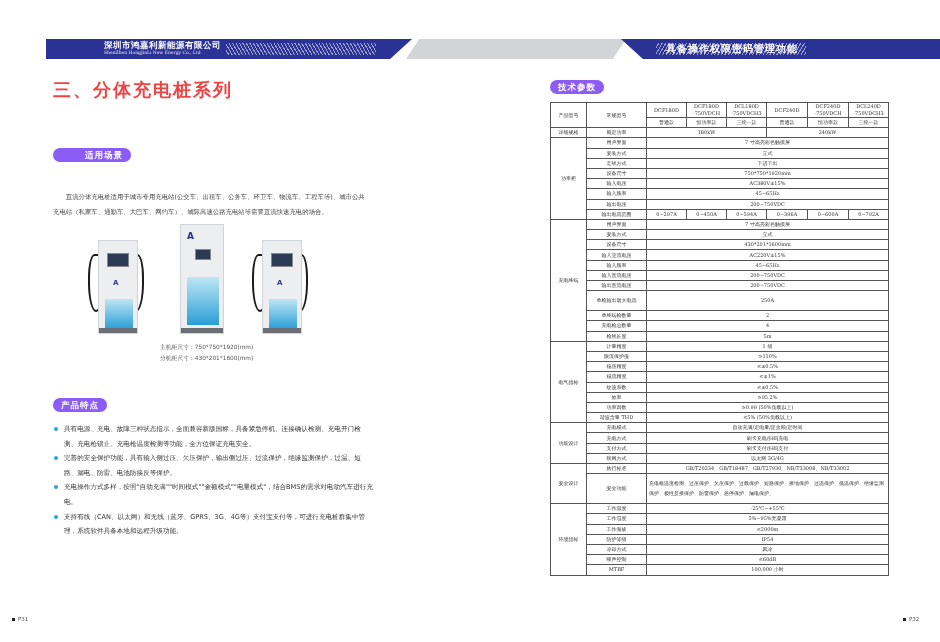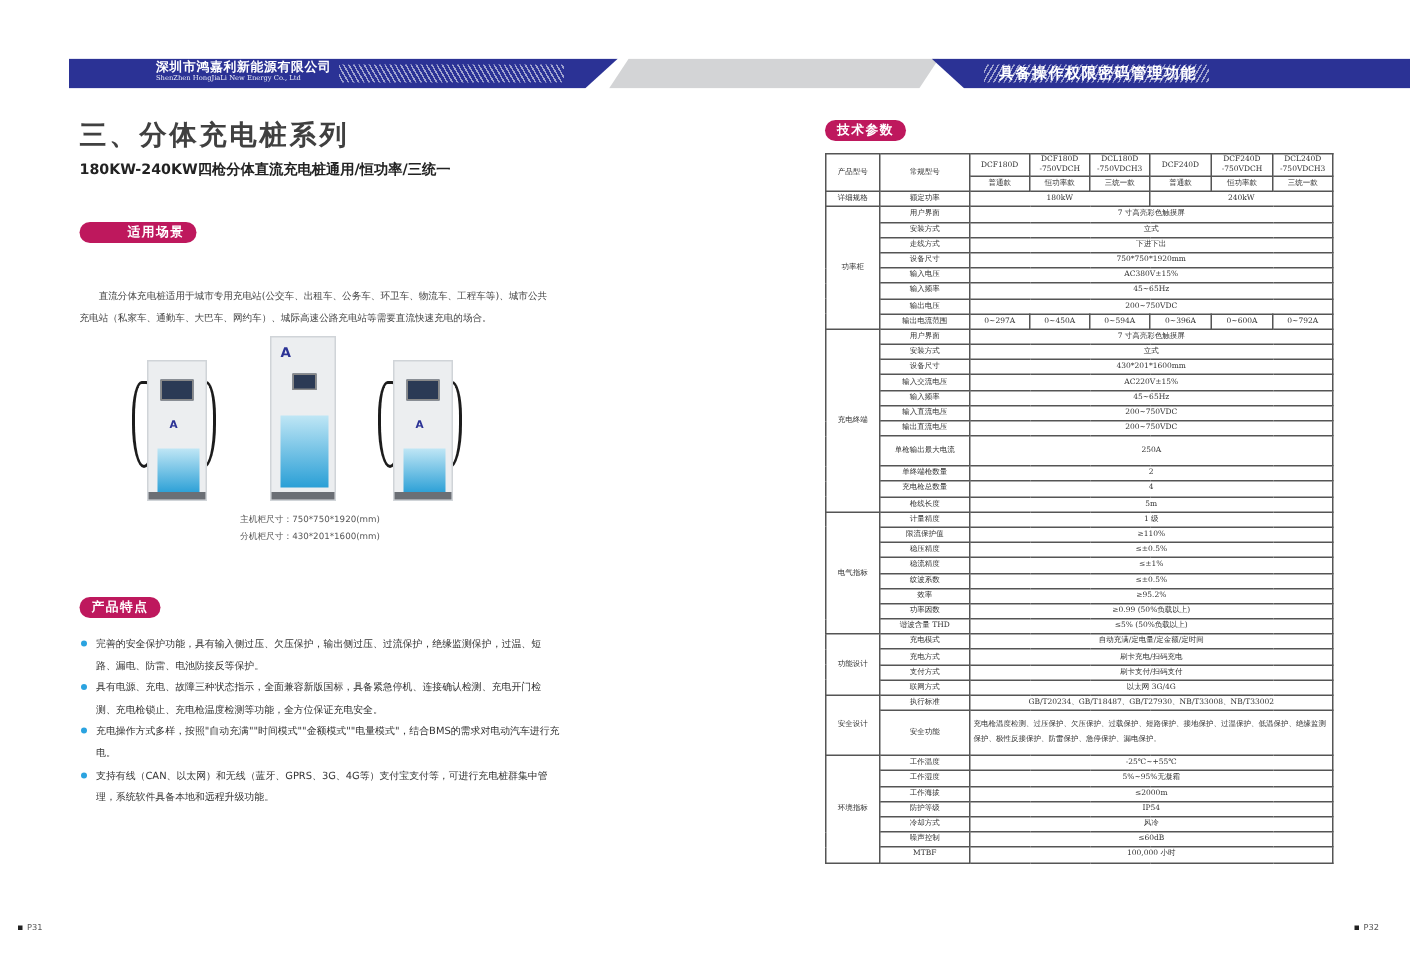--- a/index.html
+++ b/index.html
@@ -18,23 +18,23 @@
     background: repeating-linear-gradient(60deg, transparent 0 2px, rgba(255,255,255,0.55) 2px 3px); }
   .hatch.l { left: 180px; width: 150px; }
   .hatch.r { left: 610px; width: 150px;
     background: repeating-linear-gradient(120deg, transparent 0 2px, rgba(255,255,255,0.55) 2px 3px); }
   .company { position: absolute; left: 58px; top: 1px; color: #fff; }
   .company .cn { font-size: 8.5px; font-weight: bold; line-height: 10px; letter-spacing: 0.5px; }
   .company .en { font-size: 4.5px; line-height: 6px; font-family: "DejaVu Serif", serif; opacity: 0.9; }
   .slogan { position: absolute; right: 44px; top: 3px; color: #fff; font-size: 10px; font-weight: bold; letter-spacing: 1px; }
 
   
-  .title { position: absolute; left: 53px; top: 78px; font-size: 18px; font-weight: bold; color: #404040; letter-spacing: 2px; }
+  .title { position: absolute; left: 53px; top: 78px; font-size: 18px; font-weight: bold; color: #ef4444; letter-spacing: 2px; }
   .subtitle { position: absolute; left: 53px; top: 106px; width: 300px; font-size: 9.5px; font-weight: bold; color: #222; line-height: 15px; }
-  .pill { position: absolute; height: 14px; padding: 0 8px; border-radius: 8px; background: #be185d;
+  .pill { position: absolute; height: 14px; padding: 0 8px; border-radius: 8px; background: #8b5cf6;
     color: #fff; font-size: 8.5px; font-weight: bold; line-height: 14px; letter-spacing: 1px; }
   .pill.scene { left: 53px; top: 148px; padding-left: 32px; }
   .pill.feat { left: 53px; top: 398px; }
   .pill.tech { left: 550px; top: 80px; }
   .scene-text { position: absolute; left: 53px; top: 166px; width: 318px; font-size: 6.4px; line-height: 14.5px; color: #444; text-indent: 2em; margin-top: 24px; }
 
   .products { position: absolute; left: 84px; top: 224px; width: 240px; height: 110px; }
   .pile { position: absolute; background: #eceef0; border: 1px solid #d0d4d8; }
   .pile .screen { position: absolute; background: #2b3a55; border: 1px solid #888; }
   .pile .glass { position: absolute; background: linear-gradient(180deg, #bfe6f5, #2a9fd6); }
@@ -68,21 +68,20 @@
   <div class="hatch r"></div>
   <div class="company">
     <div class="cn">深圳市鸿嘉利新能源有限公司</div>
     <div class="en">ShenZhen HongJiaLi New Energy Co., Ltd</div>
   </div>
   <div class="slogan">具备操作权限密码管理功能</div>
 </div>
 
 <div class="title">三、分体充电桩系列</div>
 <div class="subtitle">
-  <div>180KW-240KW四枪分体直流充电桩通用/恒功率/三统一</div>
 </div>
 
 <div class="pill scene">适用场景</div>
 <p class="scene-text">直流分体充电桩适用于城市专用充电站(公交车、出租车、公务车、环卫车、物流车、工程车等)、城市公共充电站（私家车、通勤车、大巴车、网约车）、城际高速公路充电站等需要直流快速充电的场合。</p>
 
 <div class="products">
 
   <div>
     <div class="cable" style="left:4px;top:30px;width:16px;height:58px;border-right-color:transparent;"></div>
     <div class="cable" style="left:44px;top:30px;width:16px;height:58px;border-left-color:transparent;"></div>
@@ -113,22 +112,22 @@
   </div>
 </div>
 
 <div class="dims">
   <div>主机柜尺寸：750*750*1920(mm)</div>
   <div>分机柜尺寸：430*201*1600(mm)</div>
 </div>
 
 <div class="pill feat">产品特点</div>
 <ul class="features">
+  <li>具有电源、充电、故障三种状态指示，全面兼容新版国标，具备紧急停机、连接确认检测、充电开门检测、充电枪锁止、充电枪温度检测等功能，全方位保证充电安全。</li>
   <li>完善的安全保护功能，具有输入侧过压、欠压保护，输出侧过压、过流保护，绝缘监测保护，过温、短路、漏电、防雷、电池防接反等保护。</li>
-  <li>具有电源、充电、故障三种状态指示，全面兼容新版国标，具备紧急停机、连接确认检测、充电开门检测、充电枪锁止、充电枪温度检测等功能，全方位保证充电安全。</li>
   <li>充电操作方式多样，按照"自动充满""时间模式""金额模式""电量模式"，结合BMS的需求对电动汽车进行充电。</li>
   <li>支持有线（CAN、以太网）和无线（蓝牙、GPRS、3G、4G等）支付宝支付等，可进行充电桩群集中管理，系统软件具备本地和远程升级功能。</li>
 </ul>
 
 <div class="pgnum" style="left:12px;">
   <span class="dot"></span><span>P31</span>
 </div>
 
 <div class="pill tech">技术参数</div>
 

